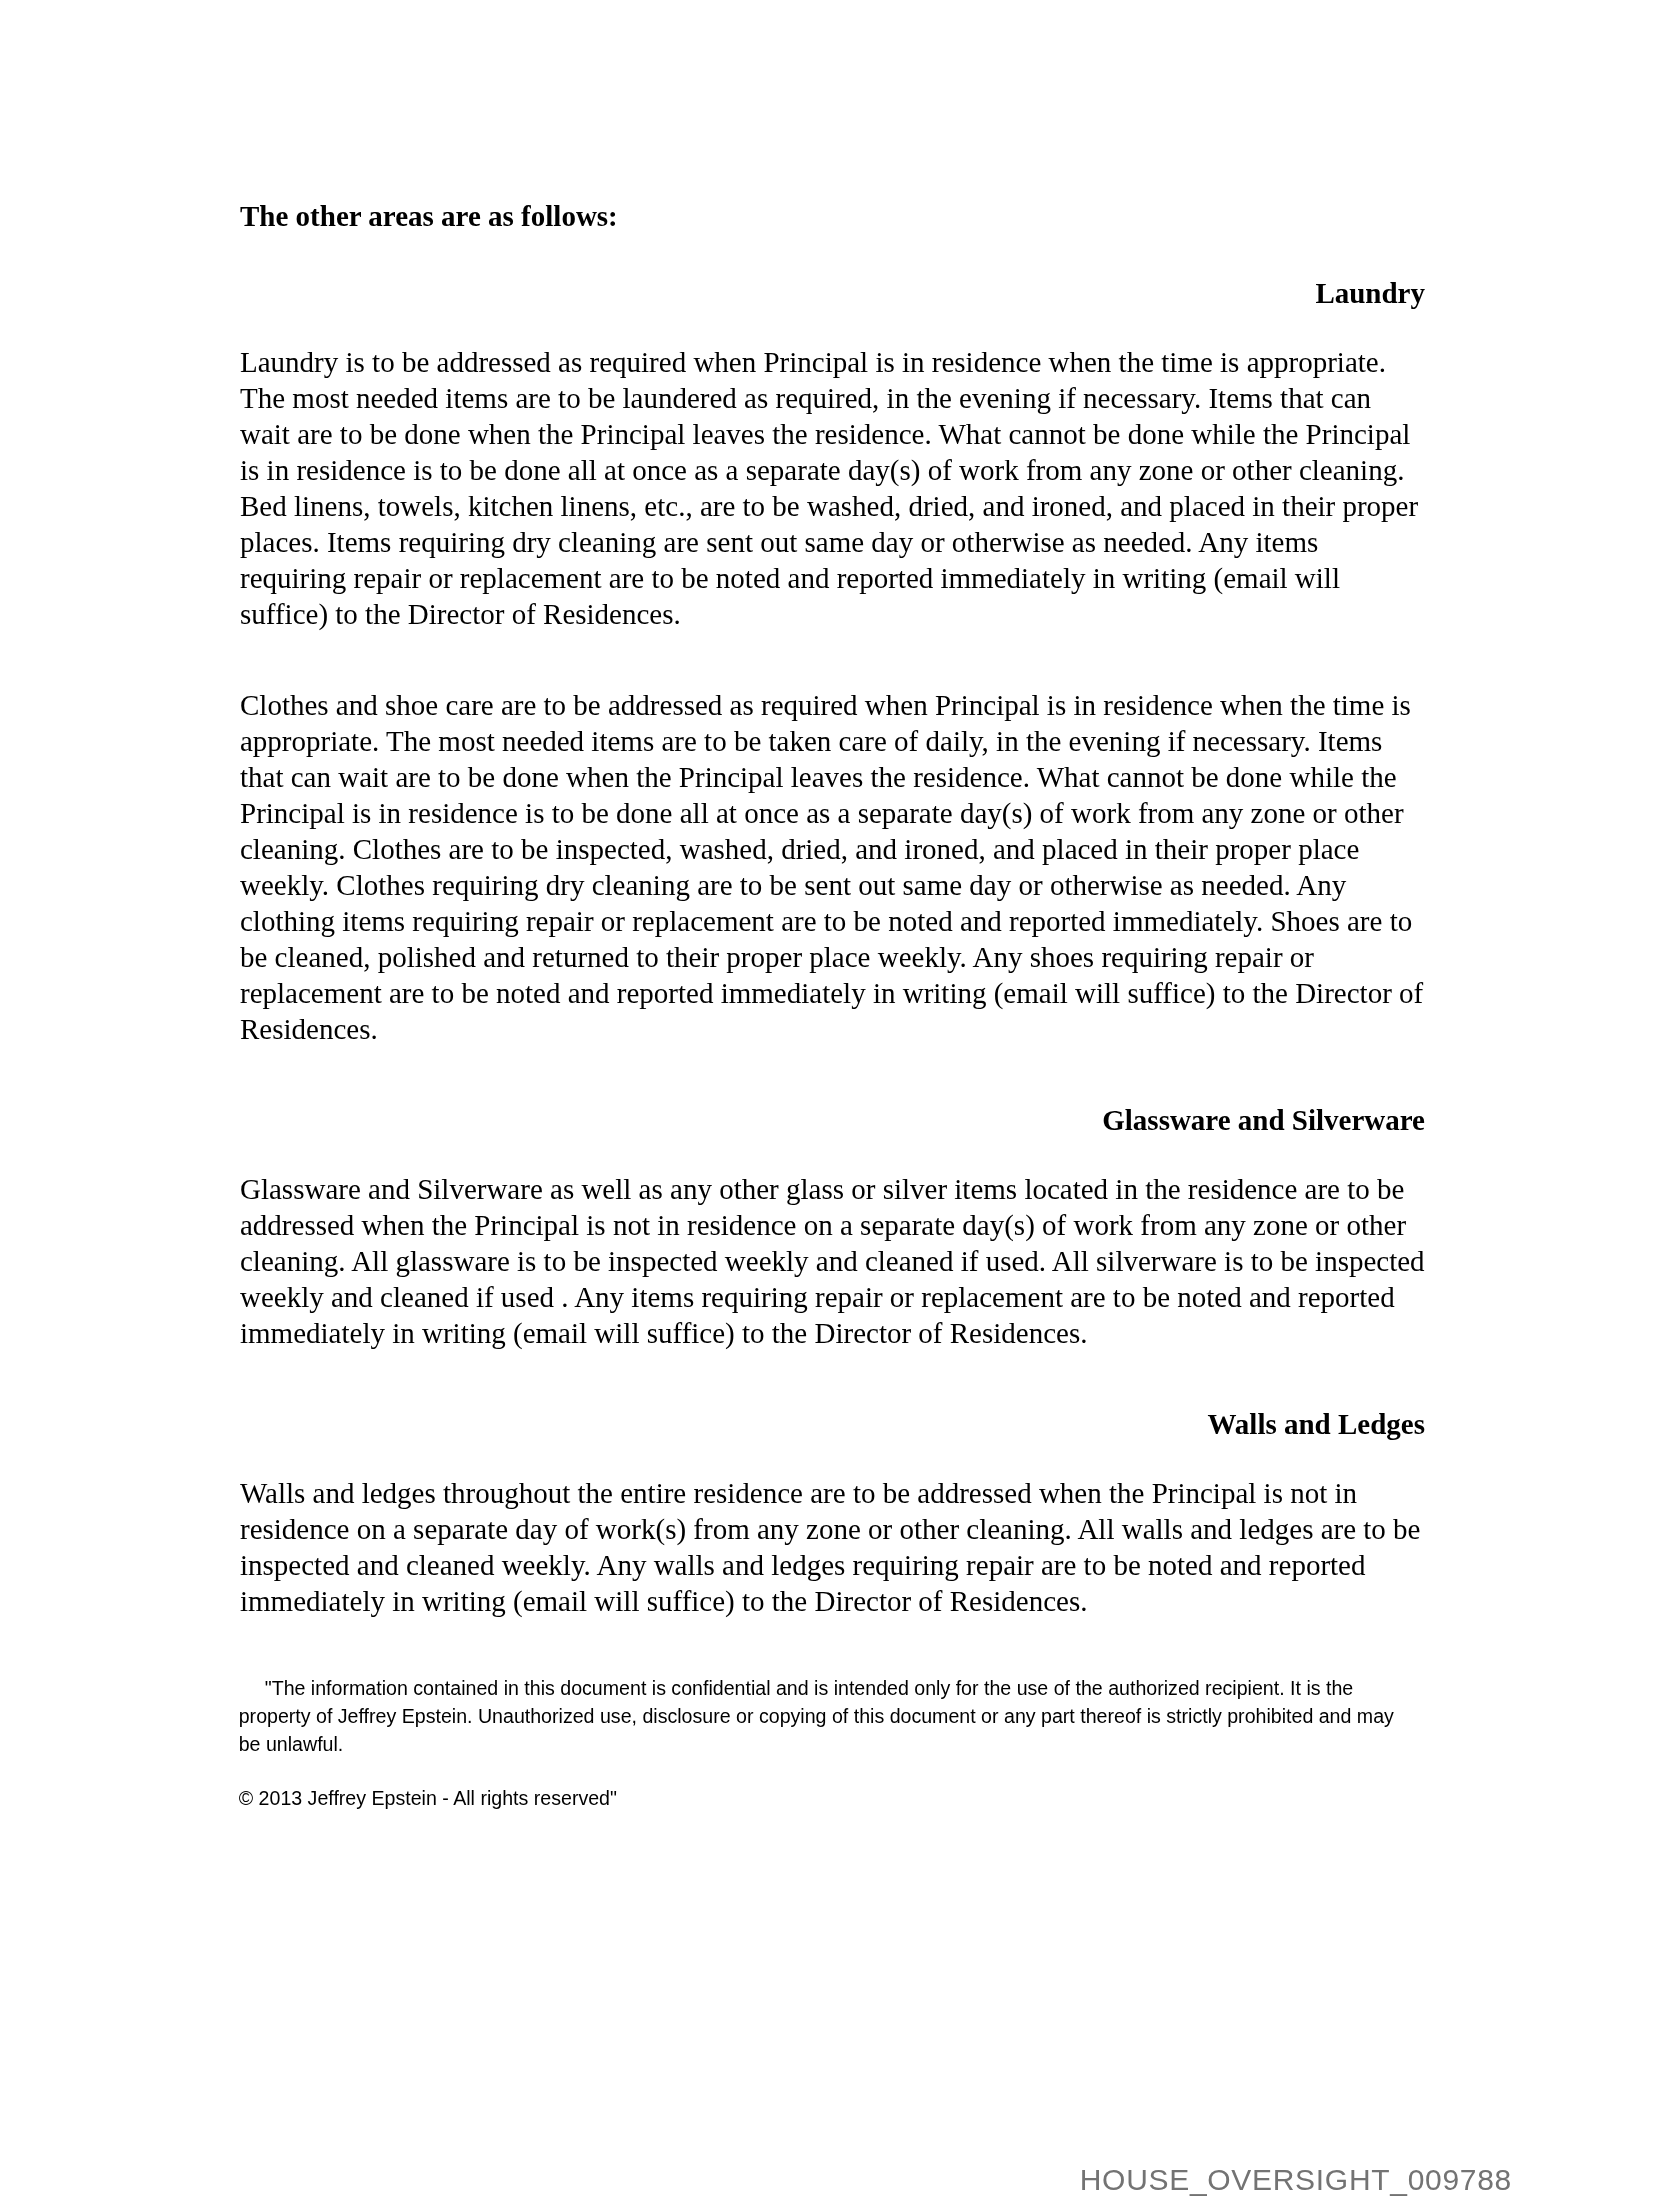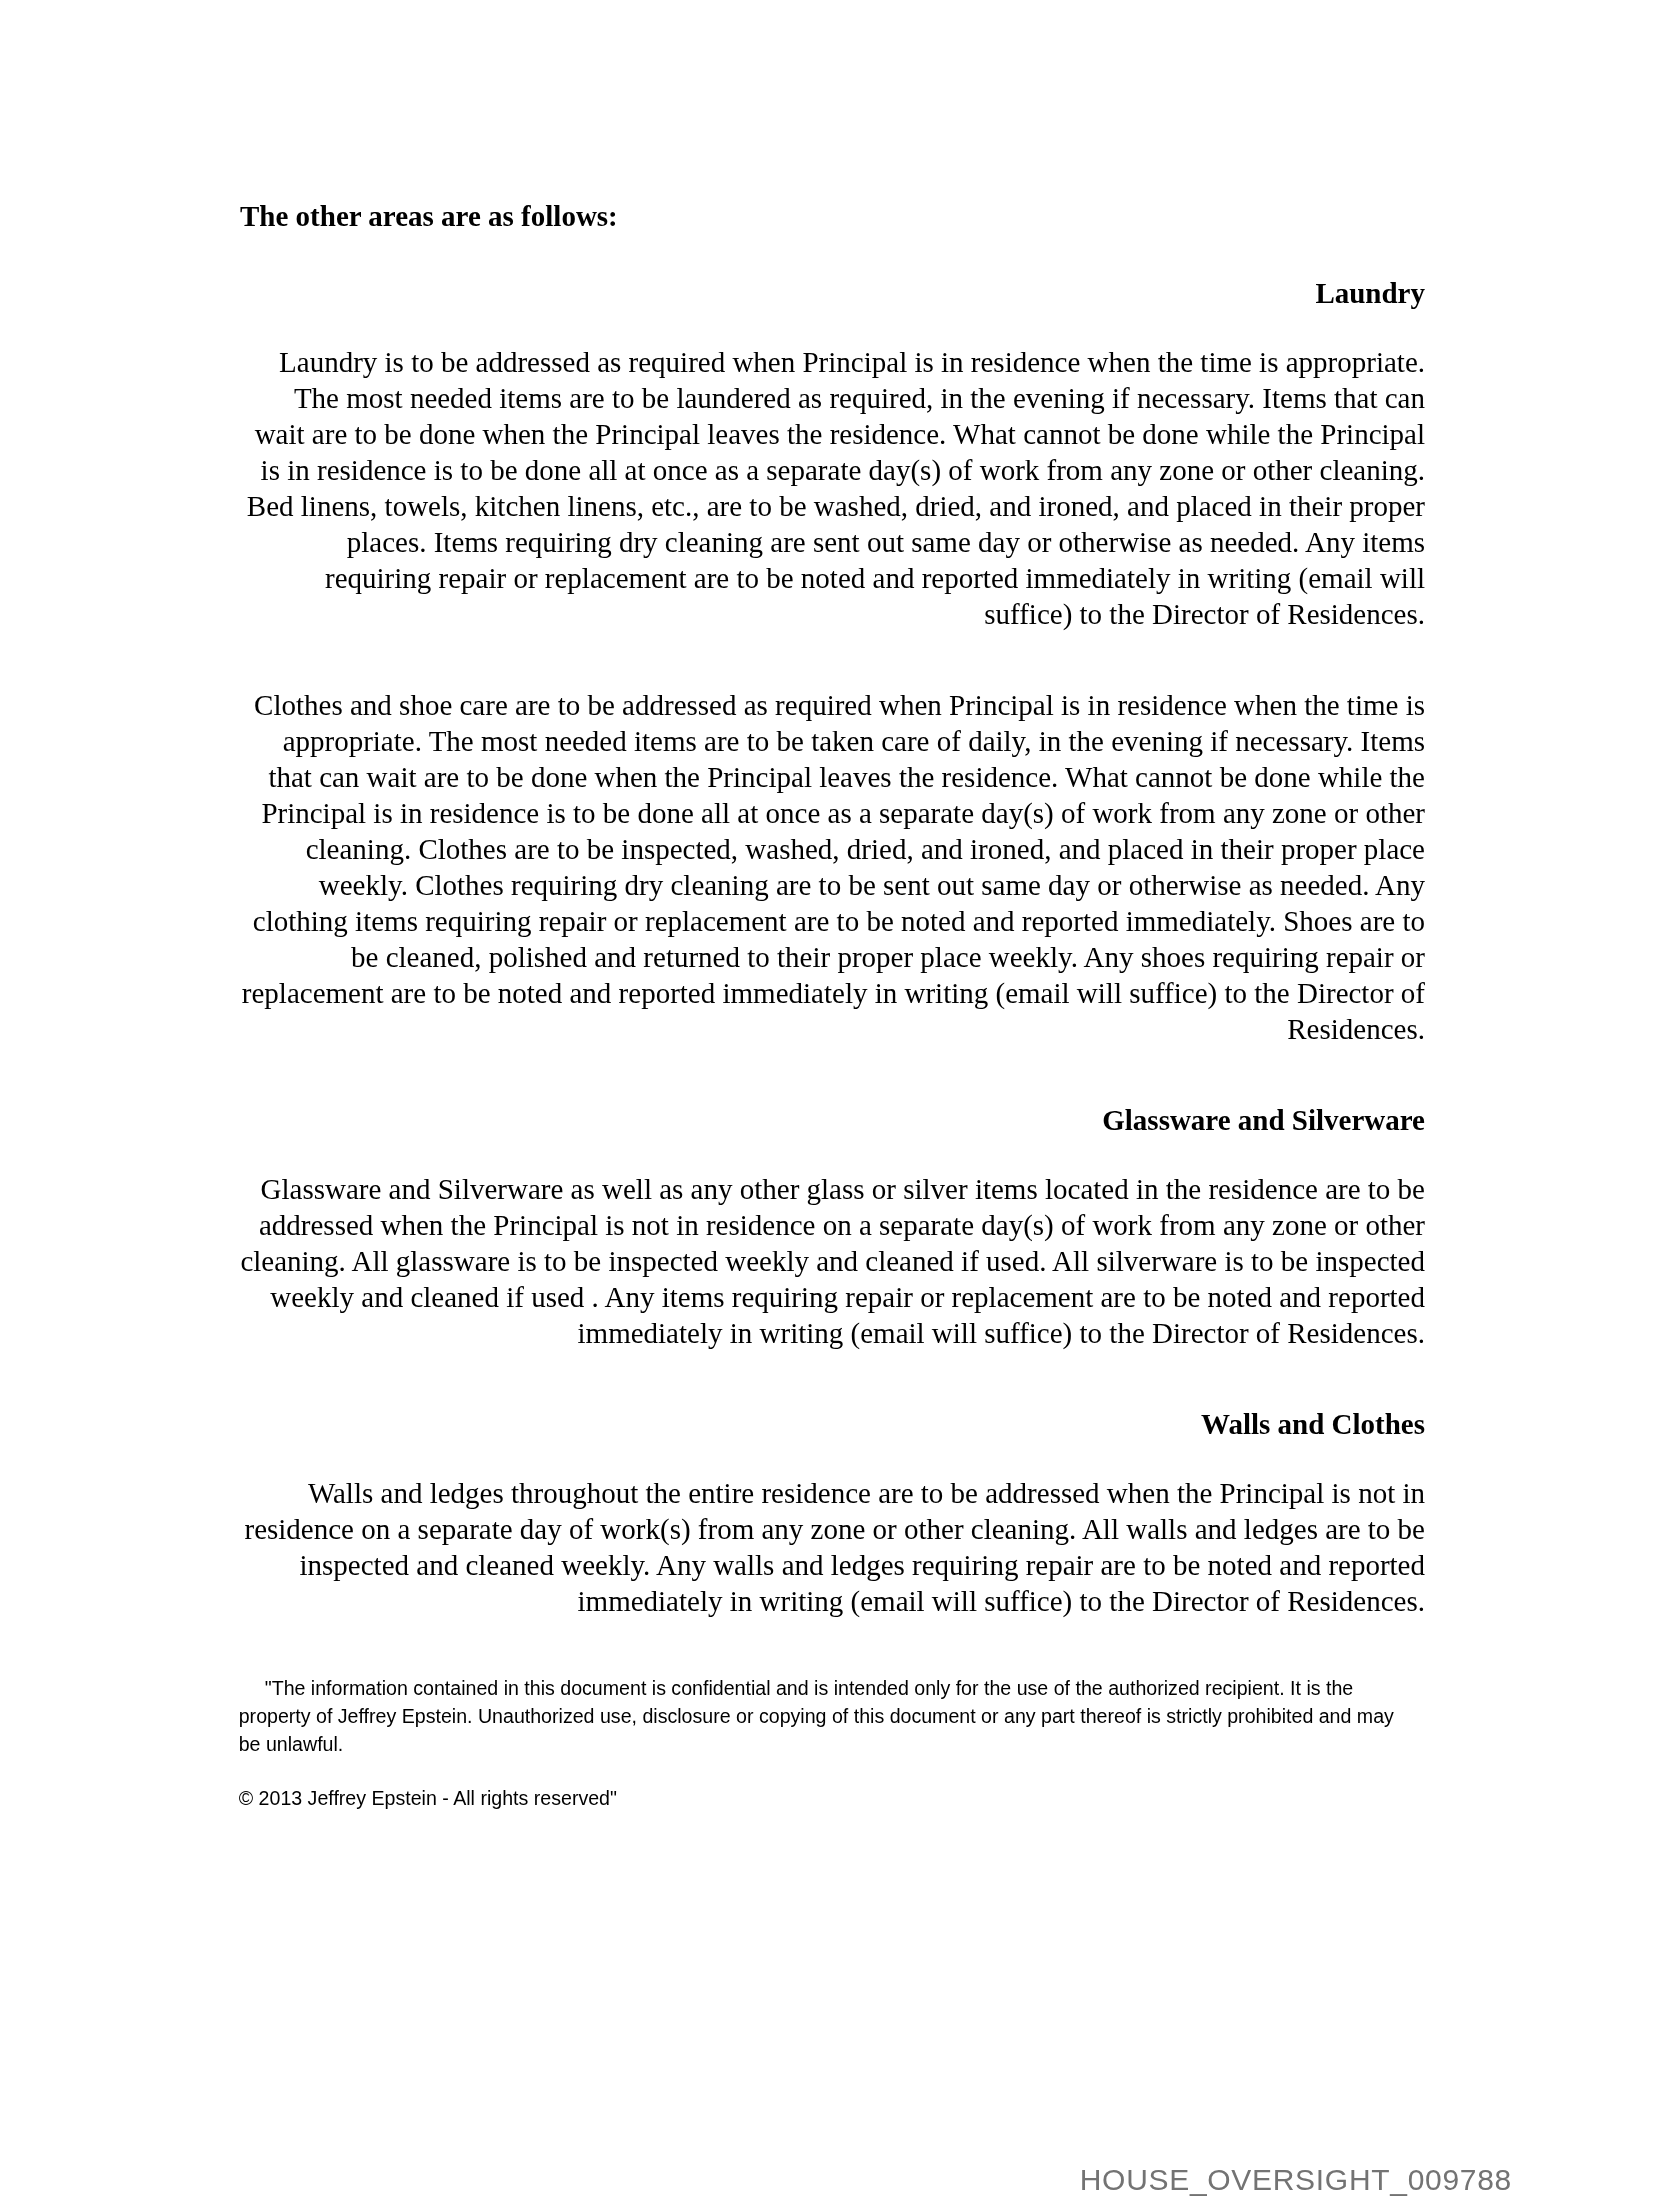--- a/index.html
+++ b/index.html
@@ -34,21 +34,21 @@
     font-size: 29px;
     line-height: 36px;
     font-weight: bold;
     margin: 0 0 33px 0;
     text-align: right;
   }
   .section-body {
     font-size: 29px;
     line-height: 36px;
     margin: 0 0 55px 0;
-    text-align: right;
+    text-align: left;
   }
   .footer {
     margin-top: 25px;
     font-family: "Liberation Sans", sans-serif;
   }
   .confidential-notice {
     font-size: 19.6px;
     line-height: 28px;
     text-indent: 26px;
     margin: 0 0 26px -1.3px;
@@ -85,21 +85,21 @@
     <section>
       <p class="section-body">Clothes and shoe care are to be addressed as required when Principal is in residence when the time is appropriate. The most needed items are to be taken care of daily, in the evening if necessary. Items that can wait are to be done when the Principal leaves the residence. What cannot be done while the Principal is in residence is to be done all at once as a separate day(s) of work from any zone or other cleaning. Clothes are to be inspected, washed, dried, and ironed, and placed in their proper place weekly. Clothes requiring dry cleaning are to be sent out same day or otherwise as needed. Any clothing items requiring repair or replacement are to be noted and reported immediately. Shoes are to be cleaned, polished and returned to their proper place weekly. Any shoes requiring repair or replacement are to be noted and reported immediately in writing (email will suffice) to the Director of Residences.</p>
     </section>
 
     <section>
       <p class="section-heading">Glassware and Silverware</p>
       <p class="section-body">Glassware and Silverware as well as any other glass or silver items located in the residence are to be addressed when the Principal is not in residence on a separate day(s) of work from any zone or other cleaning. All glassware is to be inspected weekly and cleaned if used. All silverware is to be inspected weekly and cleaned if used . Any items requiring repair or replacement are to be noted and reported immediately in writing (email will suffice) to the Director of Residences.</p>
     </section>
 
     <section>
-      <p class="section-heading">Walls and Clothes</p>
+      <p class="section-heading">Walls and Ledges</p>
       <p class="section-body">Walls and ledges throughout the entire residence are to be addressed when the Principal is not in residence on a separate day of work(s) from any zone or other cleaning. All walls and ledges are to be inspected and cleaned weekly. Any walls and ledges requiring repair are to be noted and reported immediately in writing (email will suffice) to the Director of Residences.</p>
     </section>
 
     <div class="footer">
       <p class="confidential-notice">"The information contained in this document is confidential and is intended only for the use of the authorized recipient. It is the property of Jeffrey Epstein. Unauthorized use, disclosure or copying of this document or any part thereof is strictly prohibited and may be unlawful.</p>
       <p class="copyright-line">© 2013 Jeffrey Epstein - All rights reserved"</p>
     </div>
 
   </div>
 

